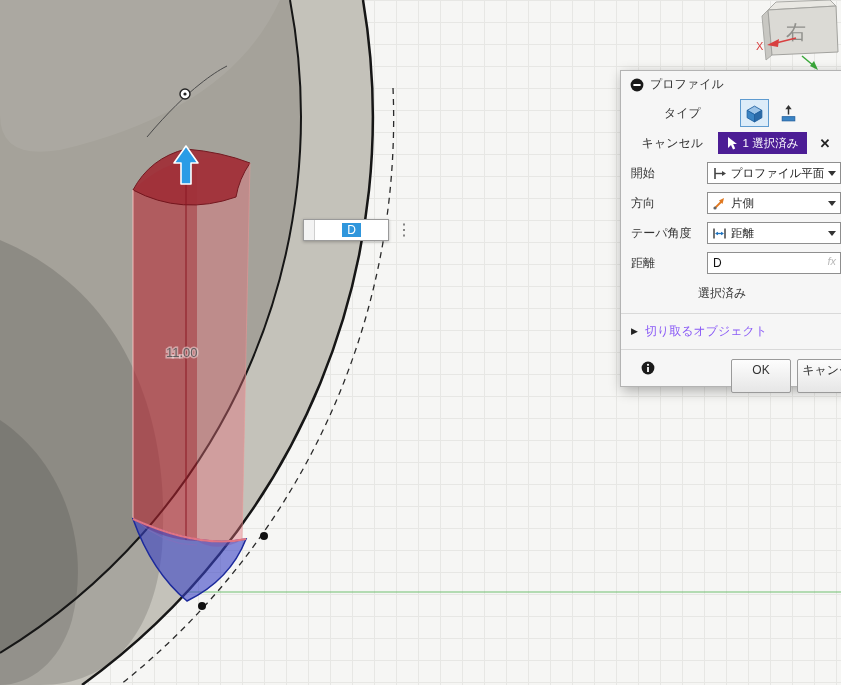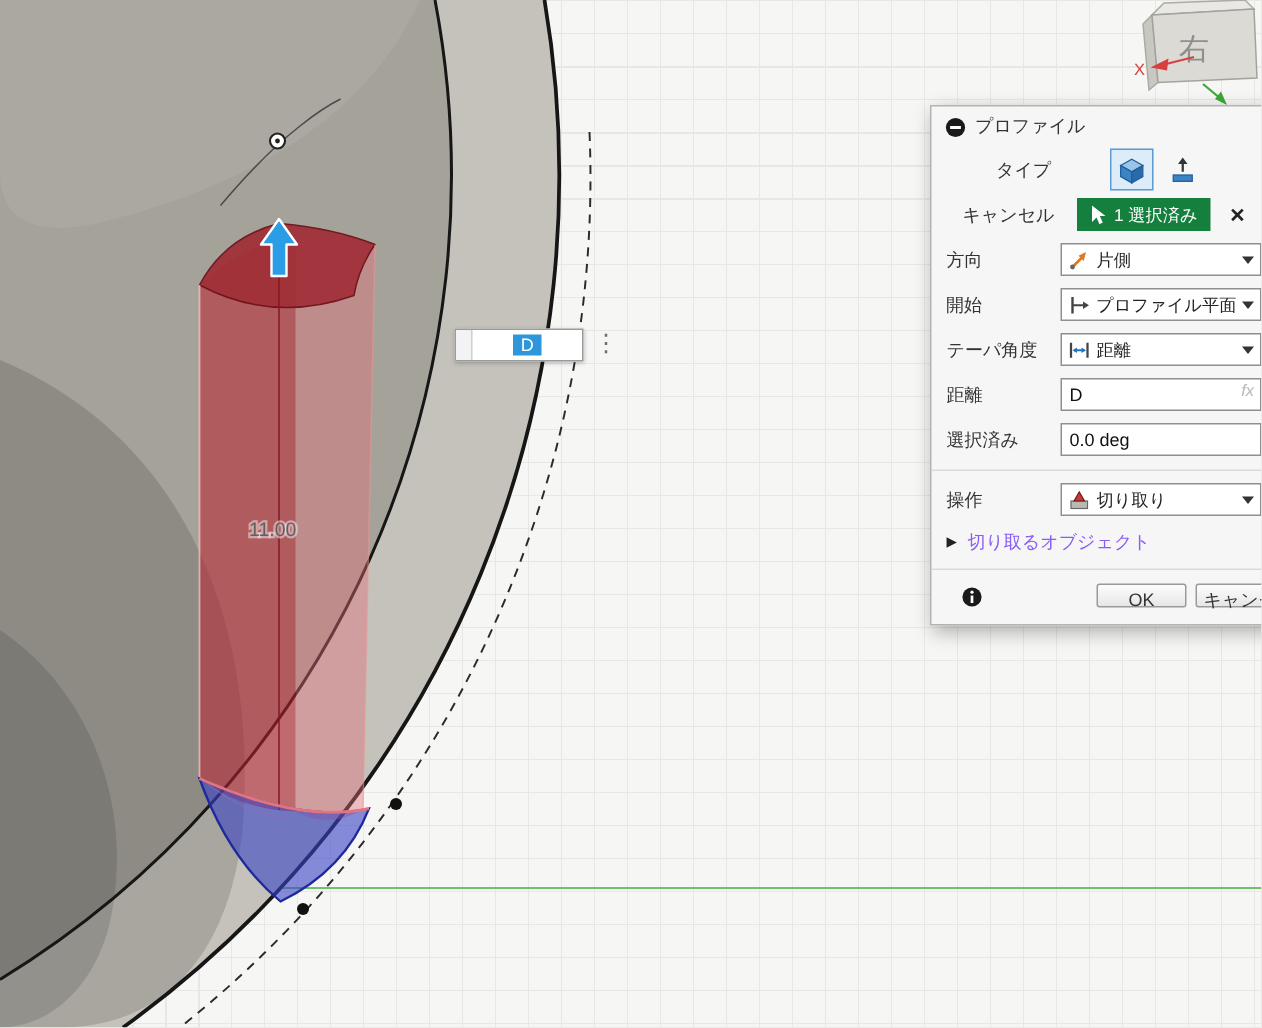--- a/index.html
+++ b/index.html
@@ -36,30 +36,30 @@
   .dd-text{font-size:11.5px;color:#222;white-space:nowrap;overflow:hidden;flex:1;}
   .caret{width:0;height:0;border-left:4px solid transparent;border-right:4px solid transparent;
          border-top:5px solid #333;margin-left:auto;}
   .field{flex:1;position:relative;height:22px;}
   .field input{width:100%;height:100%;box-sizing:border-box;border:1px solid #8f8f8f;background:#fff;
                font-family:"Liberation Sans",sans-serif;font-size:12px;color:#111;padding:0 22px 0 5px;}
   .fx{position:absolute;right:5px;top:3px;font-style:italic;font-size:11px;color:#b9b9b9;pointer-events:none;}
   .typebtn{width:27px;height:26px;border:1px solid transparent;display:flex;align-items:center;justify-content:center;
            cursor:pointer;margin-right:5px;}
   .typebtn.selected{background:#dcecf9;border-color:#5e9bd0;}
-  .chip{height:22px;background:#15803d;color:#fff;display:flex;align-items:center;gap:5px;
+  .chip{height:22px;background:#4c1d95;color:#fff;display:flex;align-items:center;gap:5px;
         padding:0 9px;font-size:11.5px;cursor:pointer;white-space:nowrap;}
   .chip-x{margin-left:12px;font-size:13px;color:#222;cursor:pointer;font-weight:bold;}
   .sep{height:1px;background:#d9d9d9;margin:5px -10px 4px -10px;}
   .expand-row{display:flex;align-items:center;gap:7px;height:26px;cursor:pointer;}
   .expand-tri{font-size:9px;color:#222;}
   .expand-text{font-size:12px;color:#8b5cf6;}
   .panel-footer{position:relative;height:32px;margin-top:2px;}
   .info-icon{position:absolute;left:10px;top:7px;cursor:pointer;}
-  .btn{position:absolute;top:5px;height:16px;box-sizing:border-box;border:1px solid #9a9a9a;border-radius:2px;
+  .btn{position:absolute;top:5px;height:34px;box-sizing:border-box;border:1px solid #9a9a9a;border-radius:2px;
        background:linear-gradient(#fdfdfd,#e6e6e6);font-size:12px;color:#333;text-align:center;line-height:20px;cursor:pointer;}
   .btn-ok{left:100px;width:60px;}
   .btn-cancel{left:166px;width:72px;}
 </style>
 </head>
 <body>
 
 <div class="stage">
 
   <svg class="scene" width="841" height="685" viewBox="0 0 841 685">
@@ -156,41 +156,41 @@
         <div class="chip">
           <svg width="11" height="13" viewBox="0 0 11 13">
             <polygon points="1,0 1,11 4,8 6,12.5 8.2,11.4 6.2,7 10,7" fill="#fff"></polygon>
           </svg>
           <span>1 選択済み</span>
         </div>
         <span class="chip-x">✕</span>
       </div>
 
       <div class="row">
+        <span class="lbl">開始</span>
+        <div class="dropdown">
+          <svg width="15" height="15" viewBox="0 0 15 15">
+            <line x1="3" y1="2" x2="3" y2="13" stroke="#444" stroke-width="1.6"></line>
+            <line x1="3" y1="7.5" x2="11" y2="7.5" stroke="#444" stroke-width="1.4"></line>
+            <polygon points="14,7.5 10,5 10,10" fill="#444"></polygon>
+          </svg>
+          <span class="dd-text">プロファイル平面</span>
+          <span class="caret"></span>
+        </div>
+      </div>
+
+      <div class="row">
         <span class="lbl">方向</span>
         <div class="dropdown">
           <svg width="15" height="15" viewBox="0 0 15 15">
             <line x1="3" y1="12" x2="10" y2="5" stroke="#e07820" stroke-width="1.8"></line>
             <polygon points="12,2 7,4.5 10.5,8" fill="#e07820"></polygon>
             <circle cx="3" cy="12" r="1.6" fill="#666"></circle>
           </svg>
           <span class="dd-text">片側</span>
-          <span class="caret"></span>
-        </div>
-      </div>
-
-      <div class="row">
-        <span class="lbl">開始</span>
-        <div class="dropdown">
-          <svg width="15" height="15" viewBox="0 0 15 15">
-            <line x1="3" y1="2" x2="3" y2="13" stroke="#444" stroke-width="1.6"></line>
-            <line x1="3" y1="7.5" x2="11" y2="7.5" stroke="#444" stroke-width="1.4"></line>
-            <polygon points="14,7.5 10,5 10,10" fill="#444"></polygon>
-          </svg>
-          <span class="dd-text">プロファイル平面</span>
           <span class="caret"></span>
         </div>
       </div>
 
       <div class="row">
         <span class="lbl">テーパ角度</span>
         <div class="dropdown">
           <svg width="15" height="15" viewBox="0 0 15 15">
             <line x1="2" y1="2.5" x2="2" y2="12.5" stroke="#444" stroke-width="1.5"></line>
             <line x1="13" y1="2.5" x2="13" y2="12.5" stroke="#444" stroke-width="1.5"></line>
@@ -206,38 +206,24 @@
       <div class="row">
         <span class="lbl">距離</span>
         <div class="field">
           <input type="text" value="D" style="">
           <span class="fx">fx</span>
         </div>
       </div>
 
       <div class="row">
         <span class="lbl">選択済み</span>
-        <div class="field">
-          <input type="text" value="0.0 deg" style="">
-        </div>
       </div>
 
       <div class="sep"></div>
 
-      <div class="row">
-        <span class="lbl">操作</span>
-        <div class="dropdown">
-          <svg width="15" height="15" viewBox="0 0 15 15">
-            <rect x="2" y="8" width="11" height="5" fill="#b8b8b4" stroke="#666" stroke-width="0.8"></rect>
-            <polygon points="4,8 7.5,2 11,8" fill="#c43a3a" stroke="#7a1616" stroke-width="0.8"></polygon>
-          </svg>
-          <span class="dd-text">切り取り</span>
-          <span class="caret"></span>
-        </div>
-      </div>
 
       <div class="expand-row">
         <span class="expand-tri">▶</span>
         <span class="expand-text">切り取るオブジェクト</span>
       </div>
 
       <div class="sep"></div>
 
       <div class="panel-footer">
         <span class="info-icon">

